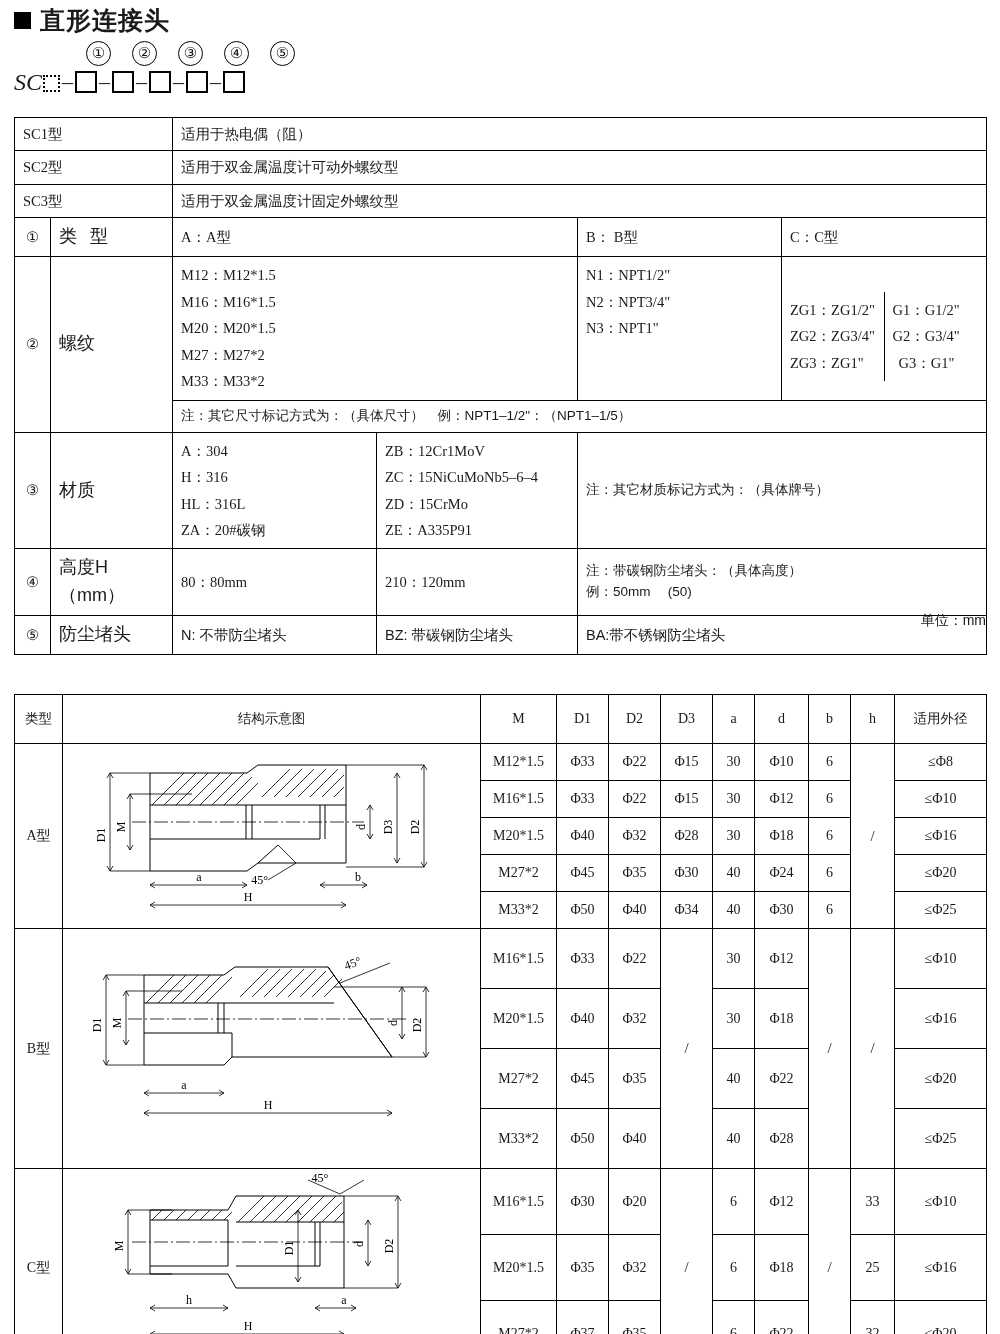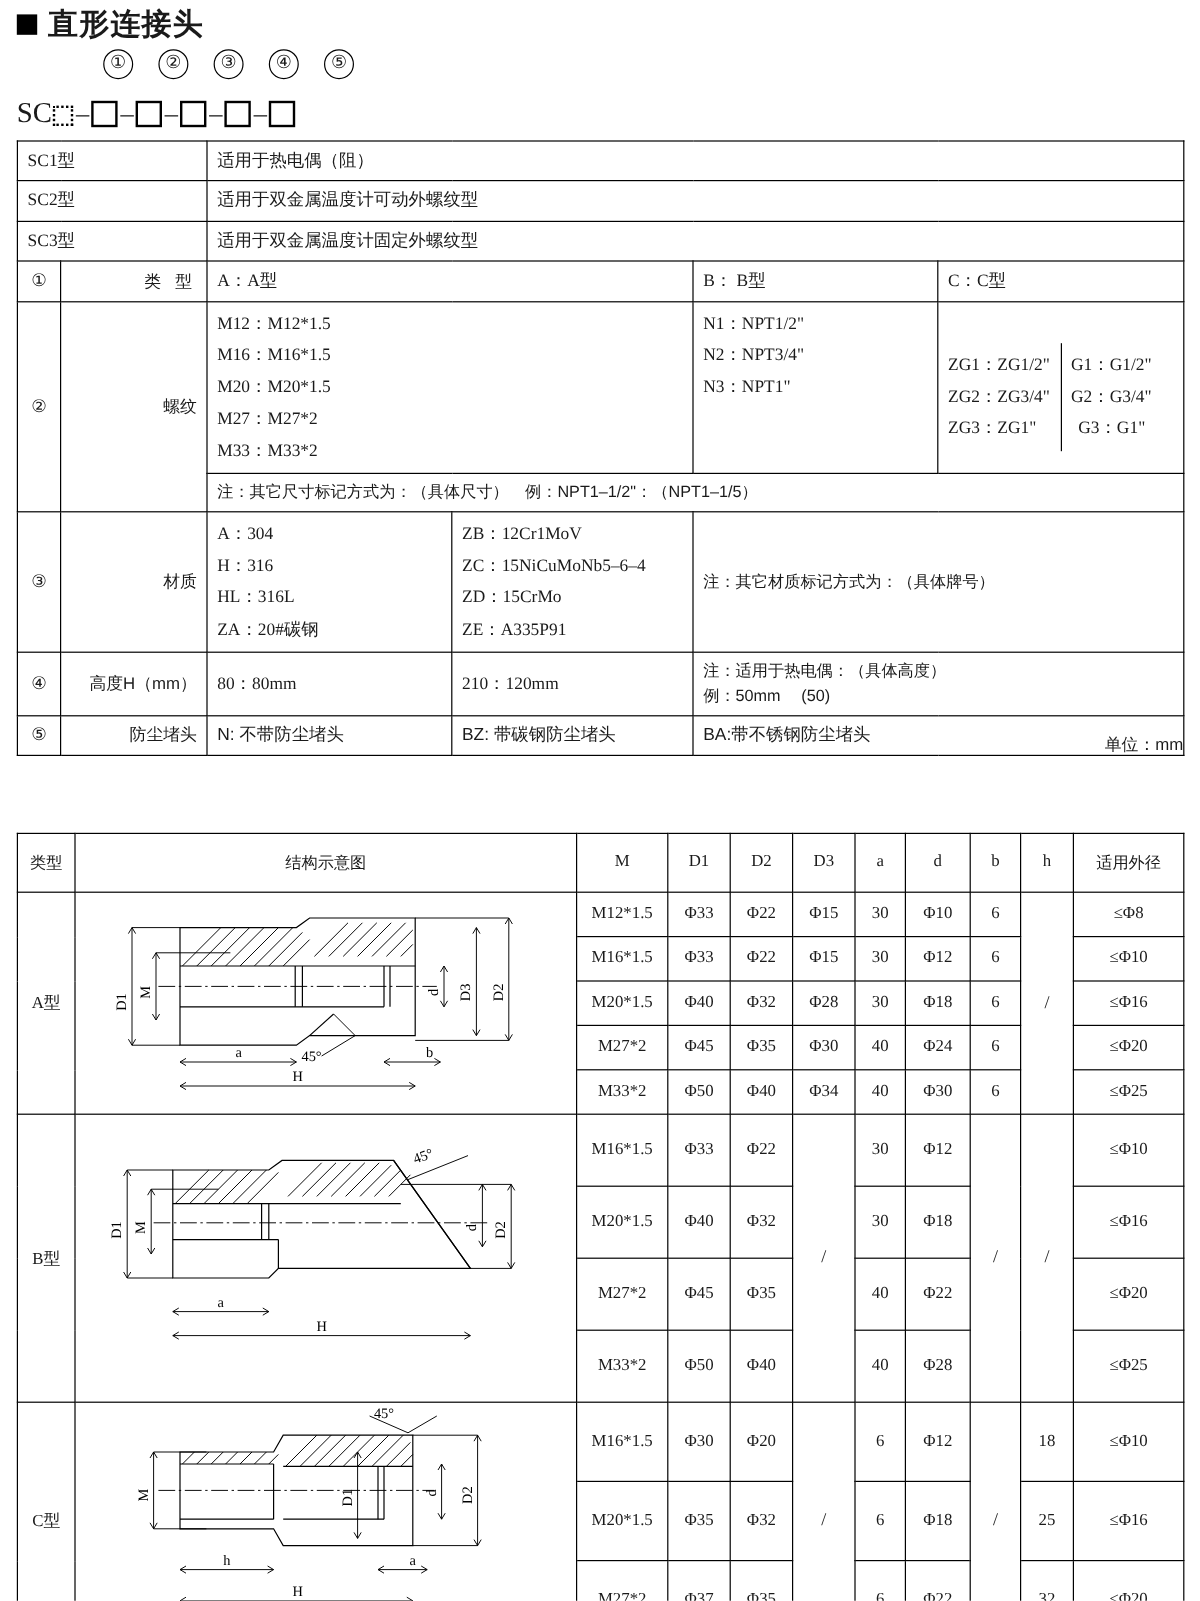--- a/index.html
+++ b/index.html
@@ -67,22 +67,23 @@
     border-radius: 50%;
     font-size: 15px;
     line-height: 22px;
     text-align: center;
     box-sizing: border-box;
     font-family: "Liberation Serif", serif;
   }
   .coderow {
     display: flex;
     align-items: center;
-    margin-top: 14px;
+    margin-top: 1px;
     height: 30px;
+    font-style: italic;
   }
   .coderow .sc {
     font-size: 24px;
     letter-spacing: 0px;
     line-height: 1;
   }
   .box-dot {
     width: 17px;
     height: 17px;
     border: 2px dotted #000;
@@ -121,22 +122,21 @@
     vertical-align: middle;
     line-height: 1.55;
   }
   .t1 .c-idx {
     text-align: center;
     width: 36px;
   }
   .t1 .c-name {
     width: 122px;
     font-family: "Liberation Sans", "DejaVu Sans", sans-serif;
-    font-size: 14px;
-    text-align: right;
+    font-size: 18px;
   }
   .cn {
     font-family: "Liberation Sans", "DejaVu Sans", sans-serif;
   }
   .sp { letter-spacing: 4px; }
   .opt { padding: 2px 0; }
   .notecell { font-family: "Liberation Sans","DejaVu Sans",sans-serif; font-size: 13.5px; }
 
   .unit {
     position: absolute;
@@ -318,21 +318,21 @@
         </td>
         <td colspan="2" class="notecell">注：其它材质标记方式为：（具体牌号）</td>
       </tr>
 
       <tr>
         <td class="c-idx">④</td>
         <td class="c-name">高度H（mm）</td>
         <td>80：80mm</td>
         <td>210：120mm</td>
         <td colspan="2" class="notecell">
-          <div>注：适用于热电偶：（具体高度）</div>
+          <div>注：带碳钢防尘堵头：（具体高度）</div>
           <div>例：50mm　 (50)</div>
         </td>
       </tr>
 
       <tr>
         <td class="c-idx">⑤</td>
         <td class="c-name">防尘堵头</td>
         <td class="cn">N: 不带防尘堵头</td>
         <td class="cn">BZ: 带碳钢防尘堵头</td>
         <td colspan="2" class="cn">BA:带不锈钢防尘堵头</td>
@@ -713,21 +713,21 @@
             </svg>
           </div>
         </td>
         <td>M16*1.5</td>
         <td>Φ30</td>
         <td>Φ20</td>
         <td class="slash" rowspan="3">/</td>
         <td>6</td>
         <td>Φ12</td>
         <td class="slash" rowspan="3">/</td>
-        <td>18</td>
+        <td>33</td>
         <td>≤Φ10</td>
       </tr>
       <tr style="height:66px">
         <td>M20*1.5</td>
         <td>Φ35</td>
         <td>Φ32</td>
         <td>6</td>
         <td>Φ18</td>
         <td>25</td>
         <td>≤Φ16</td>

